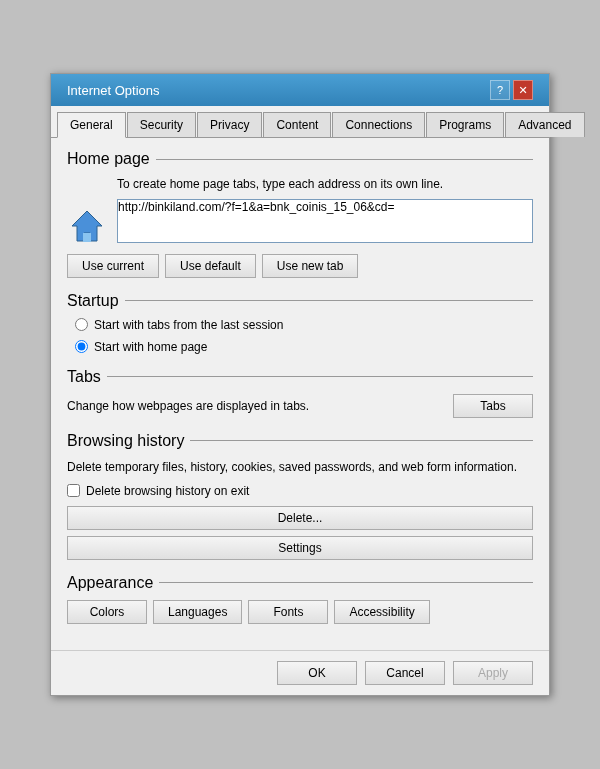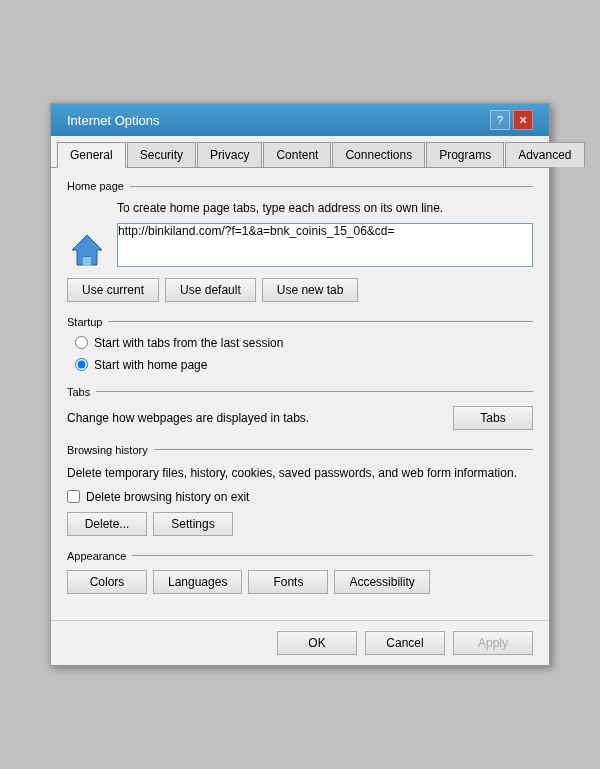--- a/index.html
+++ b/index.html
@@ -78,21 +78,21 @@
     }
     .section {
       margin-bottom: 14px;
     }
     .section-header {
       display: flex;
       align-items: center;
       margin-bottom: 8px;
     }
     .section-label {
-      font-size: 11px;
+      font-size: 16px;
       color: #000;
       white-space: nowrap;
       padding-right: 6px;
     }
     .section-line {
       flex: 1;
       height: 1px;
       background: #999;
     }
     .home-page-row {
@@ -169,21 +169,22 @@
     .checkbox-item {
       display: flex;
       align-items: center;
       gap: 6px;
       font-size: 12px;
       margin-bottom: 8px;
     }
     .browsing-buttons {
       display: flex;
       gap: 6px;
-      justify-content: flex-start;
+      justify-content: flex-end;
+      flex-direction: column;
     }
     .appearance-buttons {
       display: flex;
       gap: 6px;
     }
     .dialog-footer {
       padding: 10px 16px;
       display: flex;
       justify-content: flex-end;
       gap: 8px;

